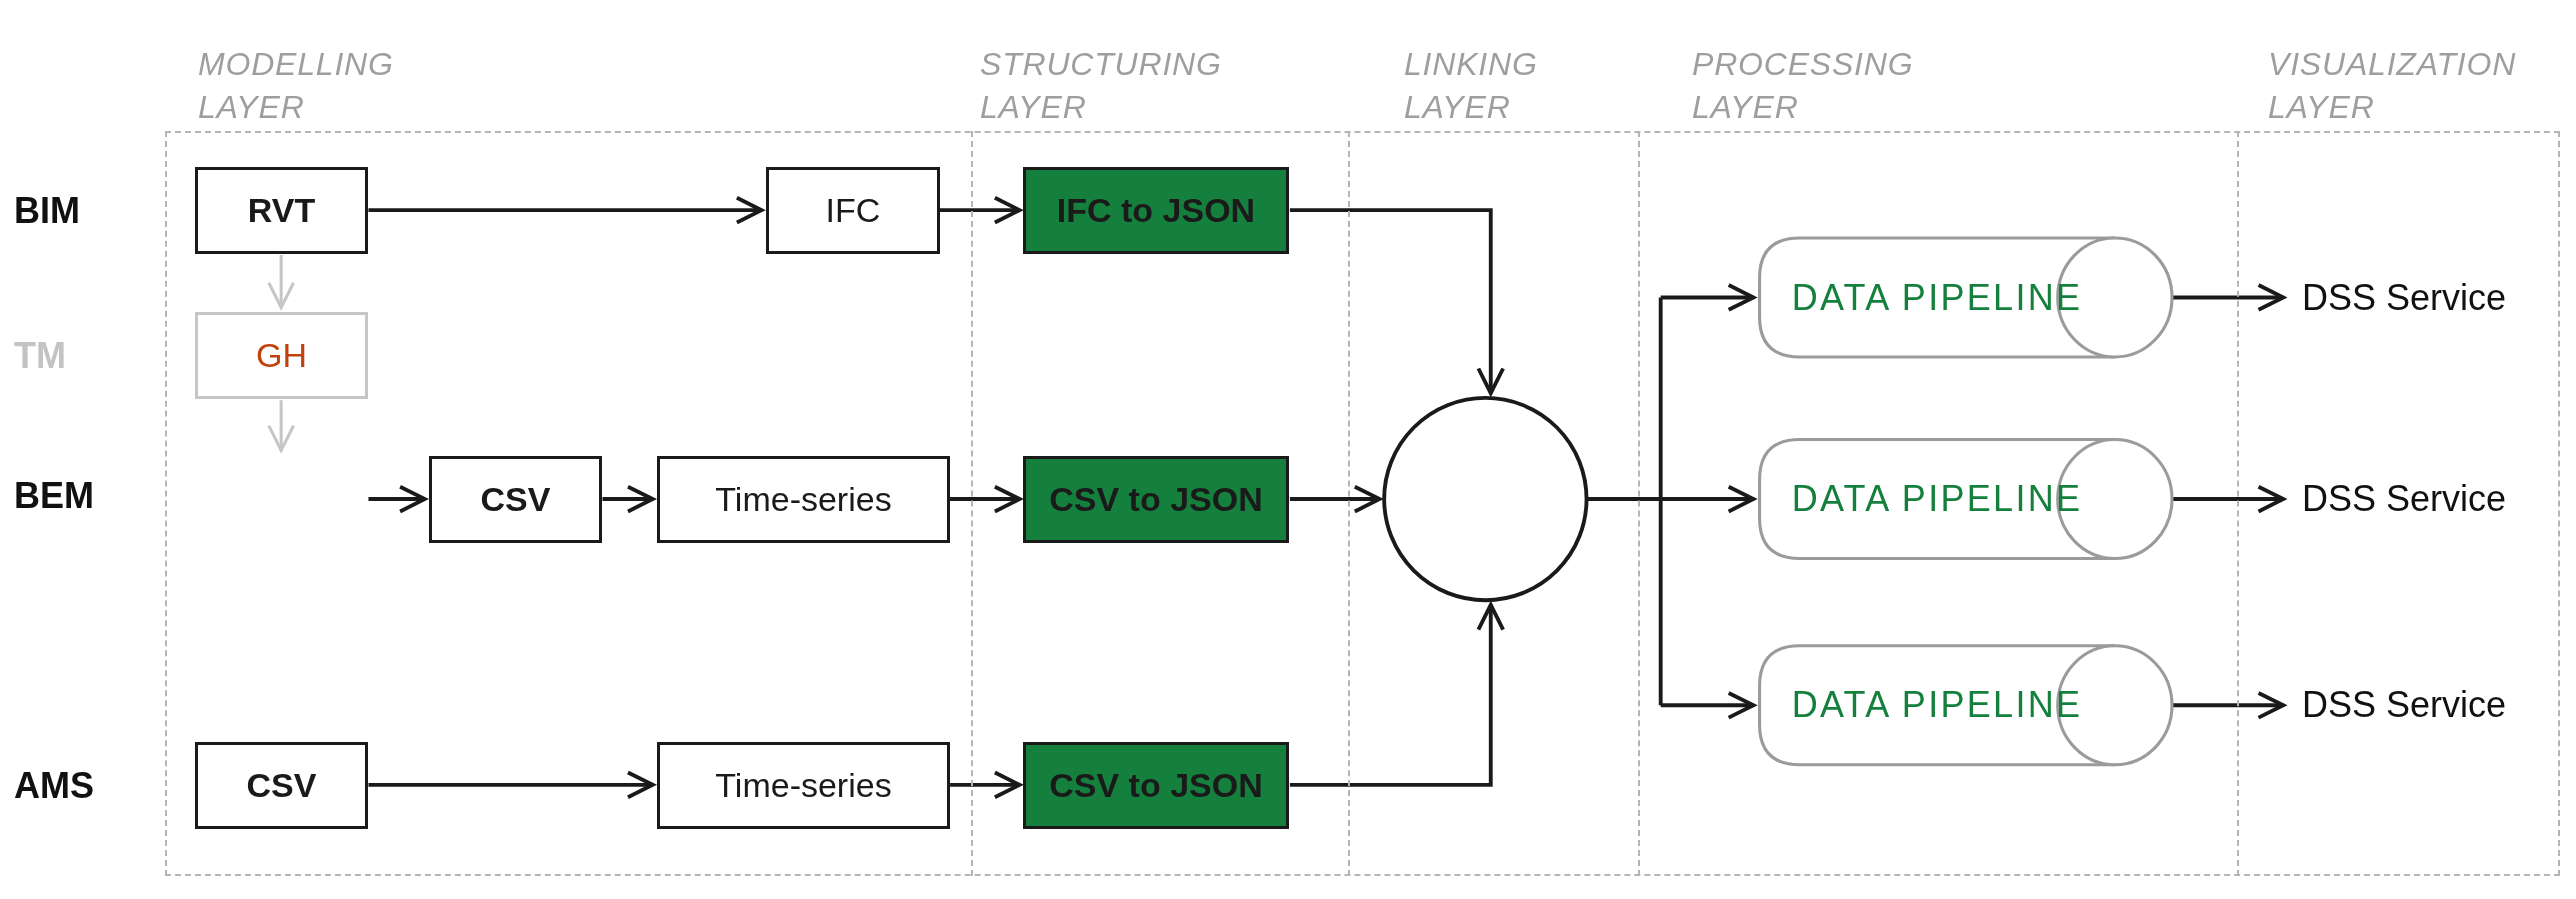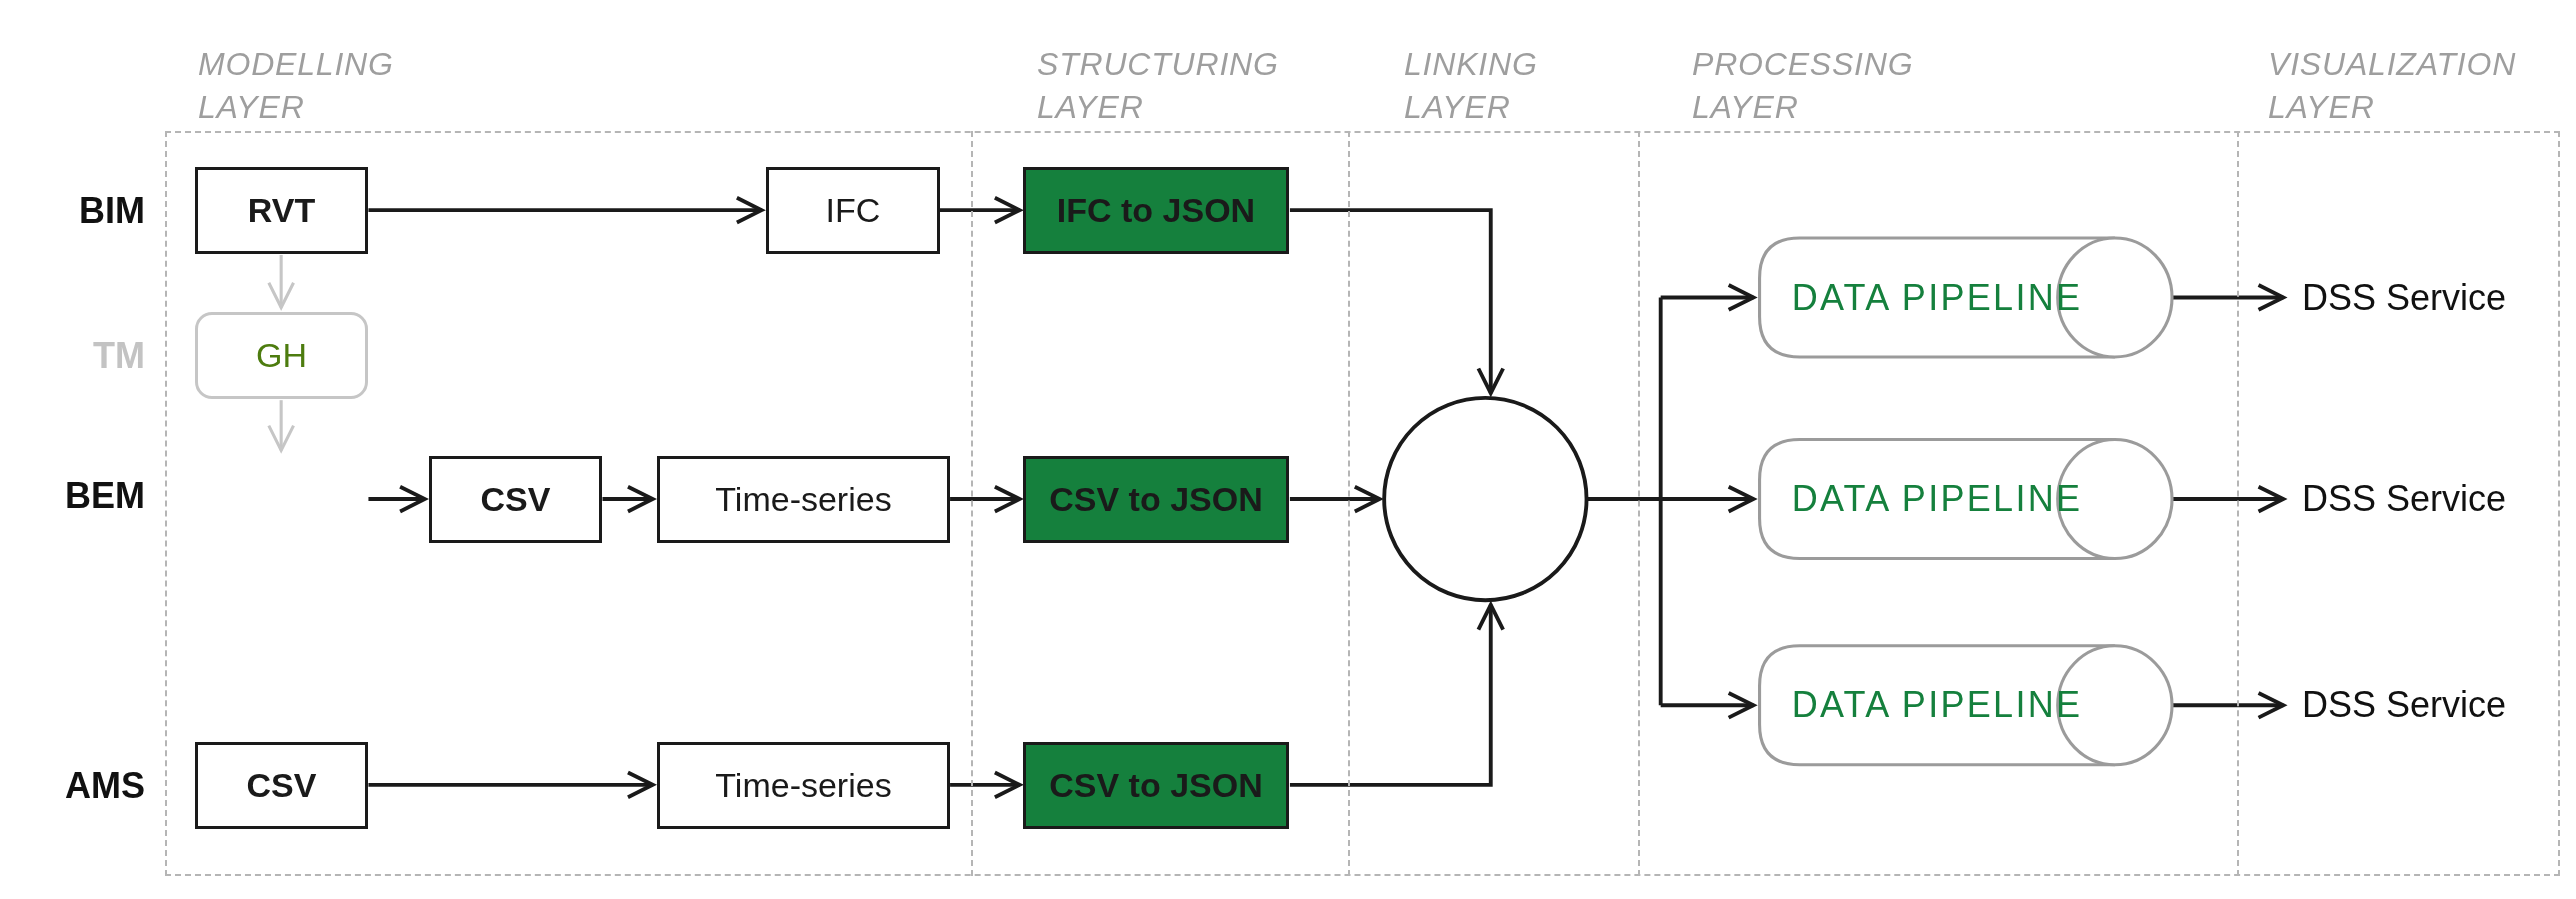--- a/index.html
+++ b/index.html
@@ -18,33 +18,33 @@
     border-left:2.3px dashed #b5b5b5;
   }
   
   .layer-label{
     position:absolute;top:43px;
     font-size:32px;font-style:italic;color:#9e9e9e;
     line-height:1.33;letter-spacing:0.8px;white-space:pre-line;
   }
   
   .row-label{
-    position:absolute;left:14px;width:131px;text-align:right;
+    position:absolute;left:14px;width:131px;text-align:left;
     font-size:36px;font-weight:bold;color:#111111;
   }
   .row-label.muted{color:#c3c3c3;font-weight:bold;}
   
   .node{
     position:absolute;box-sizing:border-box;background:#ffffff;
     border:3.1px solid #1a1a1a;display:flex;align-items:center;justify-content:center;
     font-size:34px;color:#1a1a1a;text-align:center;
   }
   .node.bold{font-weight:bold;}
   .node.fill{background:#15803d;}
-  .node.ghost{border-color:#c6c6c6;color:#4d7c0f;border-radius:17px;}
+  .node.ghost{border-color:#c6c6c6;color:#c2410c;}
   
   .repo-label{
     position:absolute;left:1369px;top:457px;width:232px;
     text-align:center;font-size:31px;font-weight:bold;color:#111111;
     line-height:1.25;white-space:pre-line;
   }
   .pipeline-label{
     position:absolute;left:1767px;width:340px;text-align:center;
     font-size:36px;color:#15803d;letter-spacing:2.3px;white-space:nowrap;
   }
@@ -111,21 +111,21 @@
   </svg>
 
   <div class="frame"></div>
   <div class="divider" style="left:971px"></div>
   <div class="divider" style="left:1348px"></div>
   <div class="divider" style="left:1638px"></div>
   <div class="divider" style="left:2237px"></div>
 
   <div class="layer-label" style="left:198px">MODELLING
 LAYER</div>
-  <div class="layer-label" style="left:1037px">STRUCTURING
+  <div class="layer-label" style="left:980px">STRUCTURING
 LAYER</div>
   <div class="layer-label" style="left:1404px">LINKING
 LAYER</div>
   <div class="layer-label" style="left:1692px">PROCESSING
 LAYER</div>
   <div class="layer-label" style="left:2268px">VISUALIZATION
 LAYER</div>
 
   <div class="row-label" style="top:190px">BIM</div>
   <div class="row-label muted" style="top:335px">TM</div>

